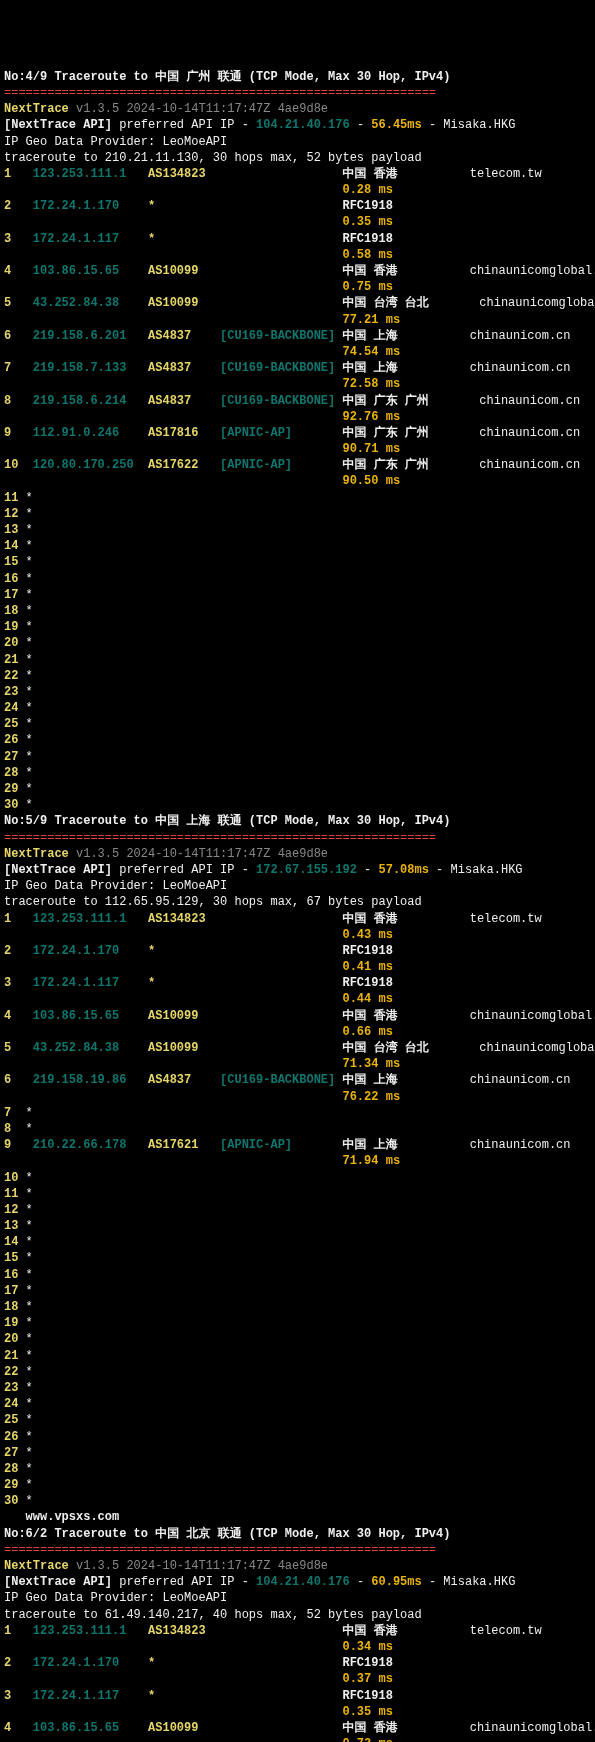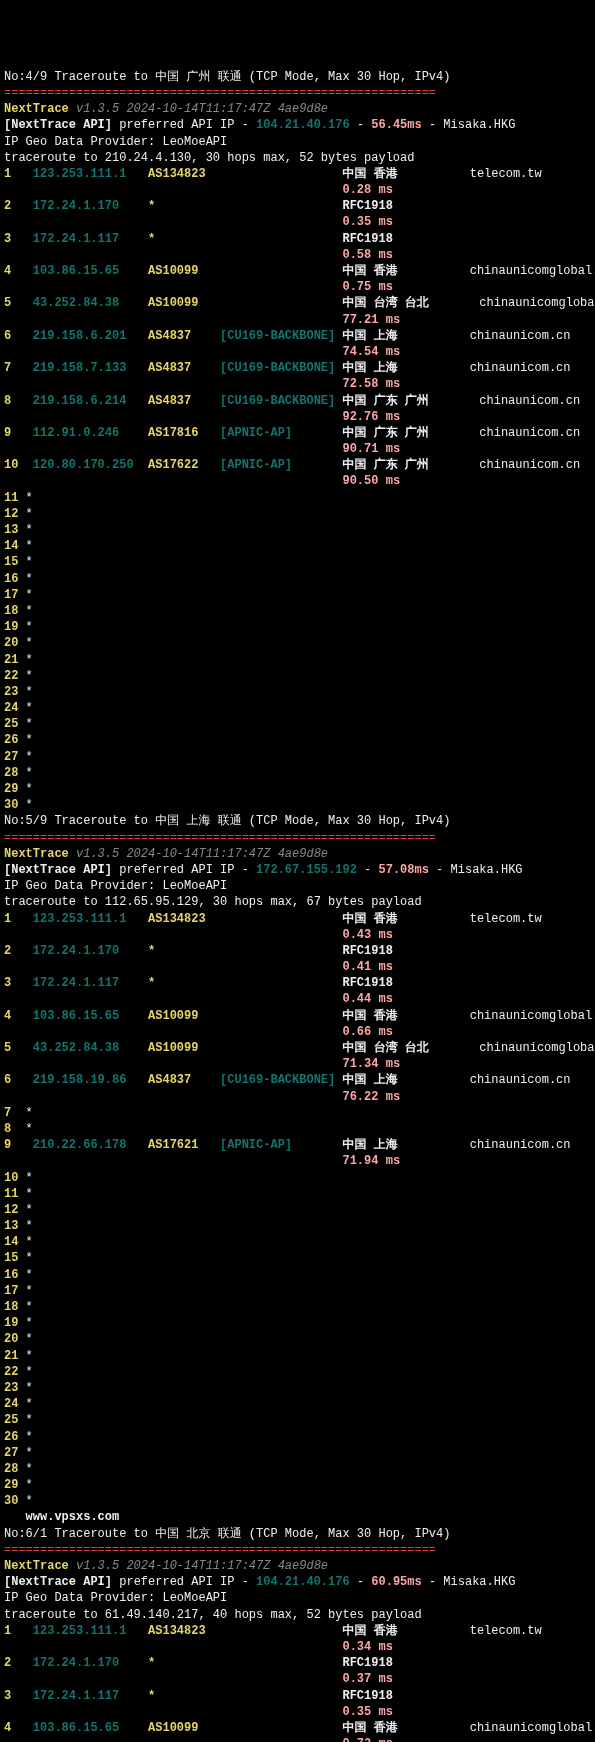--- a/index.html
+++ b/index.html
@@ -8,39 +8,39 @@
       font-family: 'Consolas', 'Courier New', monospace;
       font-size: 12px;
       line-height: 1.35;
       margin: 0;
       padding: 4px;
       width: 587px;
       white-space: pre;
     }
     .c-white  { color: #efefef; }
     .c-green  { color: #0f766e; }
-    .c-cyan   { color: #fca5a5; font-family: Liberation Mono, monospace; }
-    .c-grey   { color: #888888; font-style: italic; }
+    .c-cyan   { color: #eab308; font-family: Liberation Mono, monospace; }
+    .c-grey   { color: #888888; }
     .c-yellow { color: #e6d568; }
     .c-bold   { font-weight: bold; }
     .c-red    { color: #e04040; }
-    .block-title { color: #efefef; }
+    .block-title { color: #efefef; font-weight: bold; }
     .hop-line { display: block; }
   </style>
 </head>
 <body>
 
 
 
 <div id="root"><span class="block-title">No:4/9 Traceroute to 中国 广州 联通 (TCP Mode, Max 30 Hop, IPv4)</span>
 <span class="c-red">============================================================</span>
 <span class="c-yellow c-bold">NextTrace</span><span class="c-grey"> v1.3.5 2024-10-14T11:17:47Z 4ae9d8e</span>
 <span class="c-white c-bold">[NextTrace API]</span><span class="c-white"> preferred API IP - </span><span class="c-green c-bold">104.21.40.176</span><span class="c-white"> - </span><span class="c-cyan c-bold">56.45ms</span><span class="c-white"> - Misaka.HKG</span>
 <span class="c-white">IP Geo Data Provider: LeoMoeAPI</span>
-<span class="c-white">traceroute to 210.24.4.130, 30 hops max, 52 bytes payload</span>
+<span class="c-white">traceroute to 210.21.11.130, 30 hops max, 52 bytes payload</span>
 <span class="hop-line"><span class="c-yellow c-bold">1   </span><span class="c-green c-bold">123.253.111.1   </span><span class="c-yellow c-bold">AS134823  </span><span class="c-green c-bold">                 </span><span class="c-white c-bold">中国 香港          </span><span class="c-white">telecom.tw            </span><span class="c-white"></span>
                                                <span class="c-cyan c-bold">0.28 ms</span></span><span class="hop-line"><span class="c-yellow c-bold">2   </span><span class="c-green c-bold">172.24.1.170    </span><span class="c-yellow c-bold">*         </span><span class="c-green c-bold">                 </span><span class="c-white c-bold">RFC1918        </span><span class="c-white">                      </span><span class="c-white"></span>
                                                <span class="c-cyan c-bold">0.35 ms</span></span><span class="hop-line"><span class="c-yellow c-bold">3   </span><span class="c-green c-bold">172.24.1.117    </span><span class="c-yellow c-bold">*         </span><span class="c-green c-bold">                 </span><span class="c-white c-bold">RFC1918        </span><span class="c-white">                      </span><span class="c-white"></span>
                                                <span class="c-cyan c-bold">0.58 ms</span></span><span class="hop-line"><span class="c-yellow c-bold">4   </span><span class="c-green c-bold">103.86.15.65    </span><span class="c-yellow c-bold">AS10099   </span><span class="c-green c-bold">                 </span><span class="c-white c-bold">中国 香港          </span><span class="c-white">chinaunicomglobal.com </span><span class="c-white"></span>
                                                <span class="c-cyan c-bold">0.75 ms</span></span><span class="hop-line"><span class="c-yellow c-bold">5   </span><span class="c-green c-bold">43.252.84.38    </span><span class="c-yellow c-bold">AS10099   </span><span class="c-green c-bold">                 </span><span class="c-white c-bold">中国 台湾 台北       </span><span class="c-white">chinaunicomglobal.com </span><span class="c-white"></span>
                                                <span class="c-cyan c-bold">77.21 ms</span></span><span class="hop-line"><span class="c-yellow c-bold">6   </span><span class="c-green c-bold">219.158.6.201   </span><span class="c-yellow c-bold">AS4837    </span><span class="c-green c-bold">[CU169-BACKBONE] </span><span class="c-white c-bold">中国 上海          </span><span class="c-white">chinaunicom.cn        </span><span class="c-white"></span>
                                                <span class="c-cyan c-bold">74.54 ms</span></span><span class="hop-line"><span class="c-yellow c-bold">7   </span><span class="c-green c-bold">219.158.7.133   </span><span class="c-yellow c-bold">AS4837    </span><span class="c-green c-bold">[CU169-BACKBONE] </span><span class="c-white c-bold">中国 上海          </span><span class="c-white">chinaunicom.cn        </span>
                                                <span class="c-cyan c-bold">72.58 ms</span></span><span class="hop-line"><span class="c-yellow c-bold">8   </span><span class="c-green c-bold">219.158.6.214   </span><span class="c-yellow c-bold">AS4837    </span><span class="c-green c-bold">[CU169-BACKBONE] </span><span class="c-white c-bold">中国 广东 广州       </span><span class="c-white">chinaunicom.cn        </span>
                                                <span class="c-cyan c-bold">92.76 ms</span></span><span class="hop-line"><span class="c-yellow c-bold">9   </span><span class="c-green c-bold">112.91.0.246    </span><span class="c-yellow c-bold">AS17816   </span><span class="c-green c-bold">[APNIC-AP]       </span><span class="c-white c-bold">中国 广东 广州       </span><span class="c-white">chinaunicom.cn        </span>
                                                <span class="c-cyan c-bold">90.71 ms</span></span><span class="hop-line"><span class="c-yellow c-bold">10  </span><span class="c-green c-bold">120.80.170.250  </span><span class="c-yellow c-bold">AS17622   </span><span class="c-green c-bold">[APNIC-AP]       </span><span class="c-white c-bold">中国 广东 广州       </span><span class="c-white">chinaunicom.cn        </span>
@@ -51,21 +51,21 @@
 <span class="c-white">IP Geo Data Provider: LeoMoeAPI</span>
 <span class="c-white">traceroute to 112.65.95.129, 30 hops max, 67 bytes payload</span>
 <span class="hop-line"><span class="c-yellow c-bold">1   </span><span class="c-green c-bold">123.253.111.1   </span><span class="c-yellow c-bold">AS134823  </span><span class="c-green c-bold">                 </span><span class="c-white c-bold">中国 香港          </span><span class="c-white">telecom.tw            </span><span class="c-white"></span>
                                                <span class="c-cyan c-bold">0.43 ms</span></span><span class="hop-line"><span class="c-yellow c-bold">2   </span><span class="c-green c-bold">172.24.1.170    </span><span class="c-yellow c-bold">*         </span><span class="c-green c-bold">                 </span><span class="c-white c-bold">RFC1918        </span><span class="c-white">                      </span><span class="c-white"></span>
                                                <span class="c-cyan c-bold">0.41 ms</span></span><span class="hop-line"><span class="c-yellow c-bold">3   </span><span class="c-green c-bold">172.24.1.117    </span><span class="c-yellow c-bold">*         </span><span class="c-green c-bold">                 </span><span class="c-white c-bold">RFC1918        </span><span class="c-white">                      </span><span class="c-white"></span>
                                                <span class="c-cyan c-bold">0.44 ms</span></span><span class="hop-line"><span class="c-yellow c-bold">4   </span><span class="c-green c-bold">103.86.15.65    </span><span class="c-yellow c-bold">AS10099   </span><span class="c-green c-bold">                 </span><span class="c-white c-bold">中国 香港          </span><span class="c-white">chinaunicomglobal.com </span><span class="c-white"></span>
                                                <span class="c-cyan c-bold">0.66 ms</span></span><span class="hop-line"><span class="c-yellow c-bold">5   </span><span class="c-green c-bold">43.252.84.38    </span><span class="c-yellow c-bold">AS10099   </span><span class="c-green c-bold">                 </span><span class="c-white c-bold">中国 台湾 台北       </span><span class="c-white">chinaunicomglobal.com </span><span class="c-white"></span>
                                                <span class="c-cyan c-bold">71.34 ms</span></span><span class="hop-line"><span class="c-yellow c-bold">6   </span><span class="c-green c-bold">219.158.19.86   </span><span class="c-yellow c-bold">AS4837    </span><span class="c-green c-bold">[CU169-BACKBONE] </span><span class="c-white c-bold">中国 上海          </span><span class="c-white">chinaunicom.cn        </span>
                                                <span class="c-cyan c-bold">76.22 ms</span></span><span class="hop-line"><span class="c-yellow c-bold">7  </span><span class="c-white">*</span></span><span class="hop-line"><span class="c-yellow c-bold">8  </span><span class="c-white">*</span></span><span class="hop-line"><span class="c-yellow c-bold">9   </span><span class="c-green c-bold">210.22.66.178   </span><span class="c-yellow c-bold">AS17621   </span><span class="c-green c-bold">[APNIC-AP]       </span><span class="c-white c-bold">中国 上海          </span><span class="c-white">chinaunicom.cn        </span>
                                                <span class="c-cyan c-bold">71.94 ms</span></span><span class="hop-line"><span class="c-yellow c-bold">10 </span><span class="c-white">*</span></span><span class="hop-line"><span class="c-yellow c-bold">11 </span><span class="c-white">*</span></span><span class="hop-line"><span class="c-yellow c-bold">12 </span><span class="c-white">*</span></span><span class="hop-line"><span class="c-yellow c-bold">13 </span><span class="c-white">*</span></span><span class="hop-line"><span class="c-yellow c-bold">14 </span><span class="c-white">*</span></span><span class="hop-line"><span class="c-yellow c-bold">15 </span><span class="c-white">*</span></span><span class="hop-line"><span class="c-yellow c-bold">16 </span><span class="c-white">*</span></span><span class="hop-line"><span class="c-yellow c-bold">17 </span><span class="c-white">*</span></span><span class="hop-line"><span class="c-yellow c-bold">18 </span><span class="c-white">*</span></span><span class="hop-line"><span class="c-yellow c-bold">19 </span><span class="c-white">*</span></span><span class="hop-line"><span class="c-yellow c-bold">20 </span><span class="c-white">*</span></span><span class="hop-line"><span class="c-yellow c-bold">21 </span><span class="c-white">*</span></span><span class="hop-line"><span class="c-yellow c-bold">22 </span><span class="c-white">*</span></span><span class="hop-line"><span class="c-yellow c-bold">23 </span><span class="c-white">*</span></span><span class="hop-line"><span class="c-yellow c-bold">24 </span><span class="c-white">*</span></span><span class="hop-line"><span class="c-yellow c-bold">25 </span><span class="c-white">*</span></span><span class="hop-line"><span class="c-yellow c-bold">26 </span><span class="c-white">*</span></span><span class="hop-line"><span class="c-yellow c-bold">27 </span><span class="c-white">*</span></span><span class="hop-line"><span class="c-yellow c-bold">28 </span><span class="c-white">*</span></span><span class="hop-line"><span class="c-yellow c-bold">29 </span><span class="c-white">*</span></span><span class="hop-line"><span class="c-yellow c-bold">30 </span><span class="c-white">*</span></span><span class="c-white c-bold">   www.vpsxs.com</span>
-<span class="block-title">No:6/1 Traceroute to 中国 北京 联通 (TCP Mode, Max 30 Hop, IPv4)</span>
+<span class="block-title">No:6/2 Traceroute to 中国 北京 联通 (TCP Mode, Max 30 Hop, IPv4)</span>
 <span class="c-red">============================================================</span>
 <span class="c-yellow c-bold">NextTrace</span><span class="c-grey"> v1.3.5 2024-10-14T11:17:47Z 4ae9d8e</span>
 <span class="c-white c-bold">[NextTrace API]</span><span class="c-white"> preferred API IP - </span><span class="c-green c-bold">104.21.40.176</span><span class="c-white"> - </span><span class="c-cyan c-bold">60.95ms</span><span class="c-white"> - Misaka.HKG</span>
 <span class="c-white">IP Geo Data Provider: LeoMoeAPI</span>
 <span class="c-white">traceroute to 61.49.140.217, 40 hops max, 52 bytes payload</span>
 <span class="hop-line"><span class="c-yellow c-bold">1   </span><span class="c-green c-bold">123.253.111.1   </span><span class="c-yellow c-bold">AS134823  </span><span class="c-green c-bold">                 </span><span class="c-white c-bold">中国 香港          </span><span class="c-white">telecom.tw            </span><span class="c-white"></span>
                                                <span class="c-cyan c-bold">0.34 ms</span></span><span class="hop-line"><span class="c-yellow c-bold">2   </span><span class="c-green c-bold">172.24.1.170    </span><span class="c-yellow c-bold">*         </span><span class="c-green c-bold">                 </span><span class="c-white c-bold">RFC1918        </span><span class="c-white">                      </span><span class="c-white"></span>
                                                <span class="c-cyan c-bold">0.37 ms</span></span><span class="hop-line"><span class="c-yellow c-bold">3   </span><span class="c-green c-bold">172.24.1.117    </span><span class="c-yellow c-bold">*         </span><span class="c-green c-bold">                 </span><span class="c-white c-bold">RFC1918        </span><span class="c-white">                      </span><span class="c-white"></span>
                                                <span class="c-cyan c-bold">0.35 ms</span></span><span class="hop-line"><span class="c-yellow c-bold">4   </span><span class="c-green c-bold">103.86.15.65    </span><span class="c-yellow c-bold">AS10099   </span><span class="c-green c-bold">                 </span><span class="c-white c-bold">中国 香港          </span><span class="c-white">chinaunicomglobal.com </span><span class="c-white"></span>
                                                <span class="c-cyan c-bold">0.72 ms</span></span></div>

